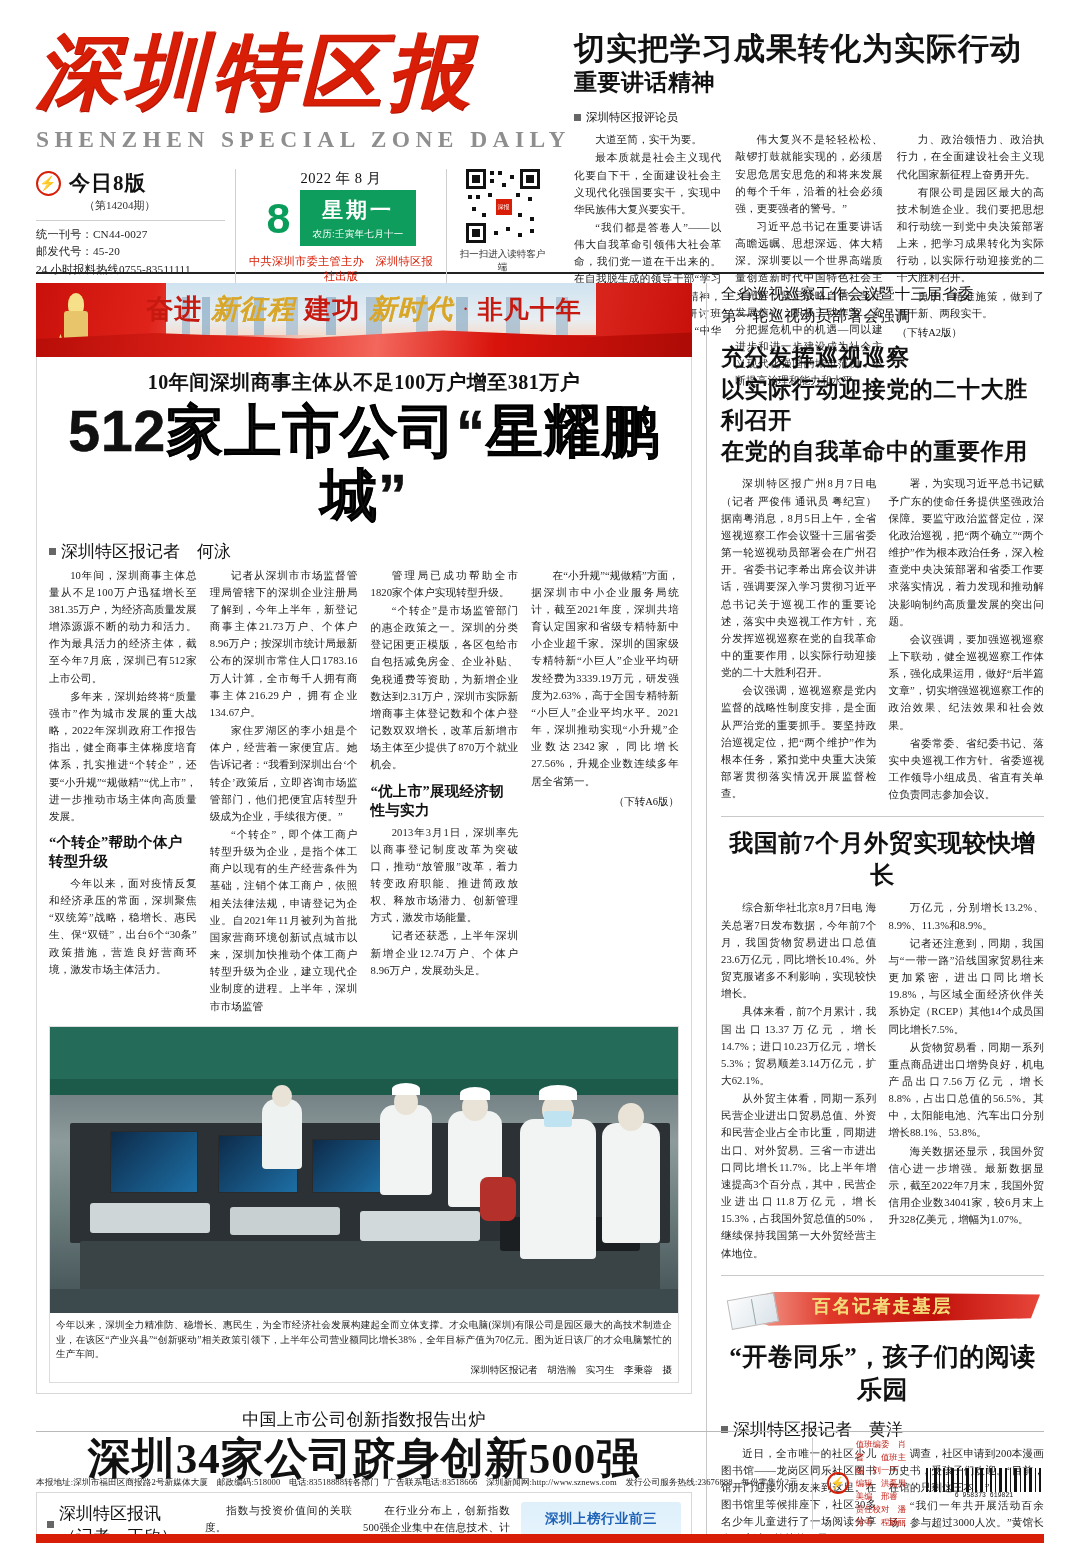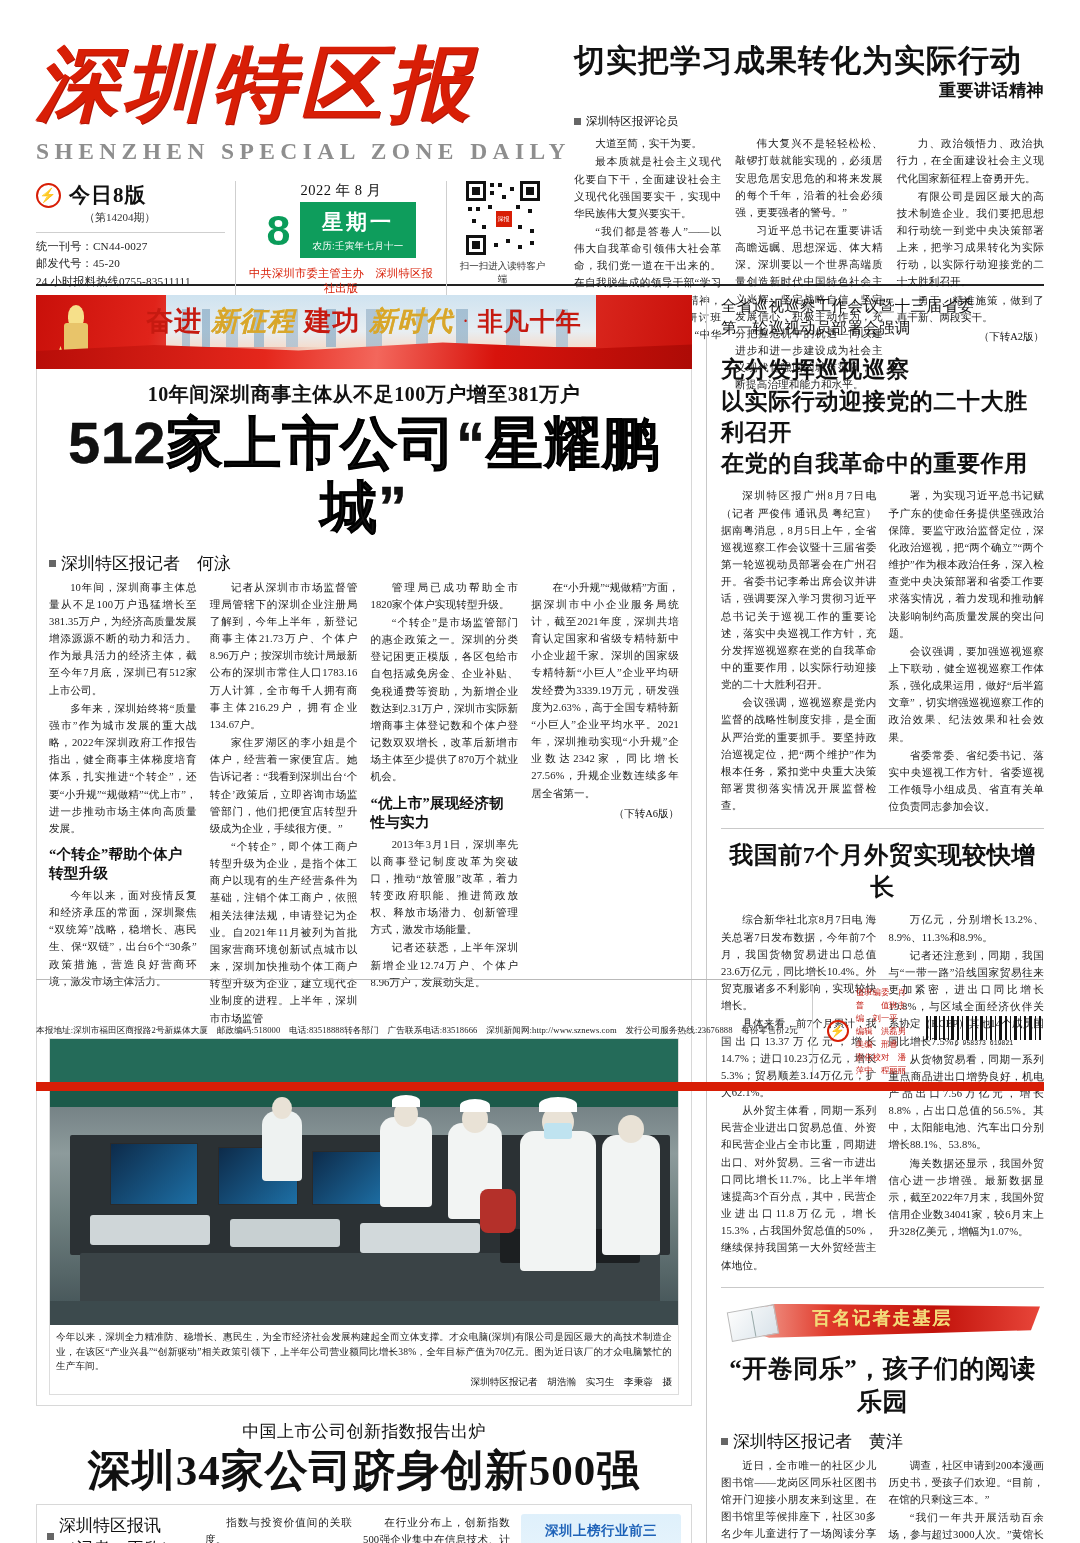--- a/index.html
+++ b/index.html
@@ -3,21 +3,21 @@
 <meta charset="utf-8">
 <style>
   * { box-sizing: border-box; margin: 0; padding: 0; }
   html, body {
     width: 1080px; height: 1543px;
     background: #ffffff;
     font-family: "Liberation Serif", "DejaVu Serif", serif;
     color: #111;
     overflow: hidden;
   }
-  .page { position: relative; width: 1080px; height: 1091px; background:#fff; padding: 16px 36px; }
+  .page { position: relative; width: 1080px; height: 1543px; background:#fff; padding: 4px 36px; }
 
   
   .masthead { display: flex; align-items: flex-start; padding-top: 26px; height: 262px; }
   .mh-left { width: 520px; position: relative; }
   .logo-cn {
     font-family: "Liberation Serif", serif;
     font-size: 82px; font-weight: 700; color: #d81e06;
     letter-spacing: 6px; line-height: 1.05;
     font-style: italic;
     text-shadow: 1px 1px 0 #b01608;
@@ -54,26 +54,26 @@
   .mh-col3 { width: 100px; padding-left: 12px; border-left: 1px solid #cfcfcf; text-align:center;}
   .qr { width: 74px; height: 74px; margin: 0 auto; position: relative; background:#fff;}
   .qr-cell { position:absolute; background:#111; }
   .qr-center { position:absolute; left:30px; top:30px; width:16px; height:16px; background:#d81e06; color:#fff; font-size:6px; display:flex;align-items:center;justify-content:center;}
   .qr-cap { font-size: 9.5px; margin-top: 5px; color:#333; }
 
   
   .mh-right { flex: 1; padding-left: 18px; }
   .ed-title { font-size: 31px; font-weight: 700; letter-spacing: 1px; line-height: 1.2; font-family:"Liberation Serif",serif;}
   .ed-sub { font-size: 19.5px; font-weight: 600; line-height: 1.38; margin-top: 4px; letter-spacing:.5px;}
-  .ed-sub2 { font-size: 17px; font-weight: 600; letter-spacing:.5px;text-align:right; }
+  .ed-sub2 { font-size: 23px; font-weight: 600; letter-spacing:.5px; }
   .ed-byline { font-size: 11.5px; margin-top: 12px; display:flex; align-items:center; gap:5px;}
   .sqm { width:7px;height:7px;background:#666;display:inline-block; flex:none;}
   .ed-cols { display:flex; gap: 14px; margin-top: 6px; }
   .ed-col { flex:1; }
-  .ed-contto { text-align:right; font-size: 10.5px; margin-top:4px;}
+  .ed-contto { font-size: 10.5px; margin-top:4px;}
 
   .mh-divider { border-top: 2px solid #222; margin: 6px 0 0 0; }
 
   
   .content { display: flex; gap: 14px; margin-top: 9px; }
   .col-left { width: 656px; }
   .col-right { flex: 1; border-left: 1px solid #c9c9c9; padding-left: 14px; }
 
   
   .banner {

